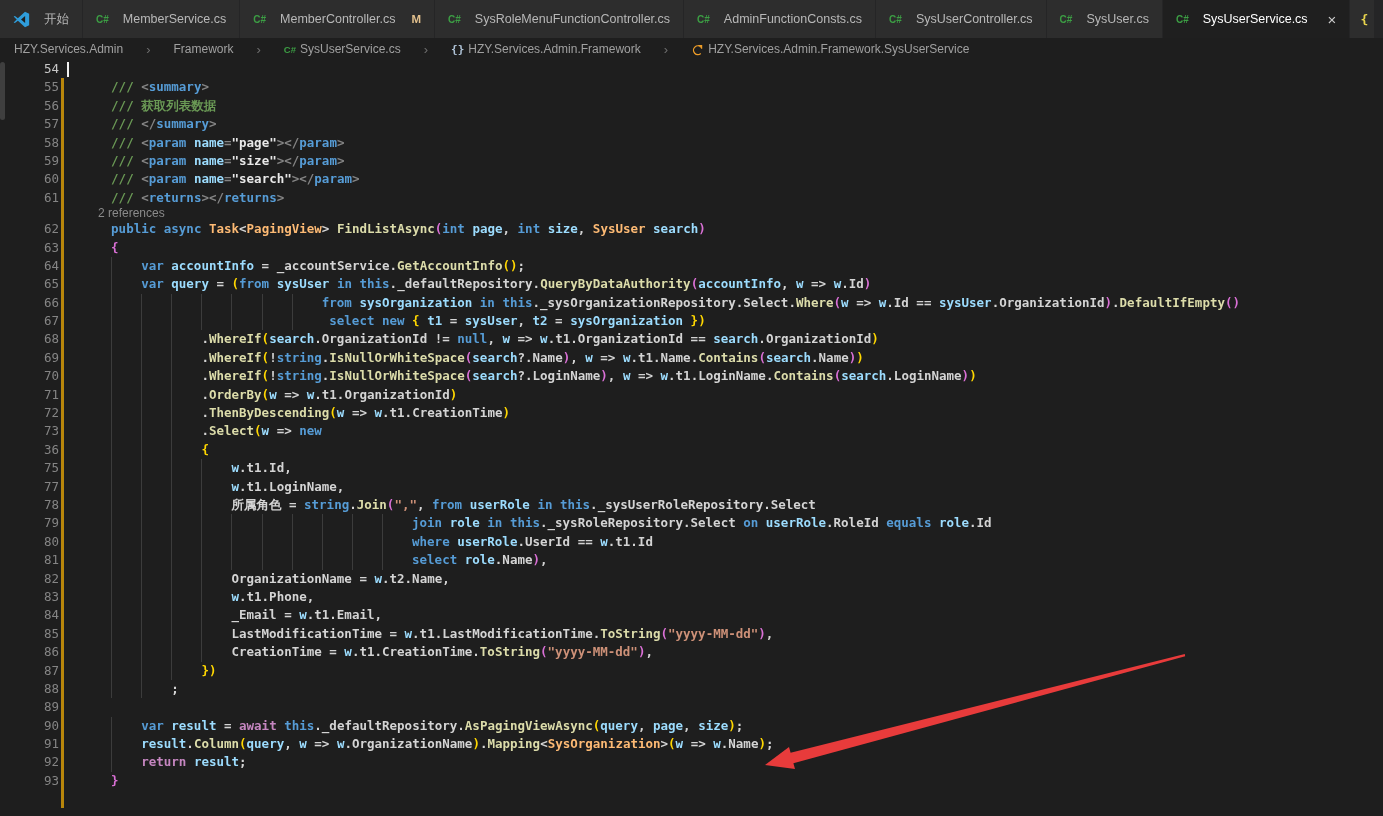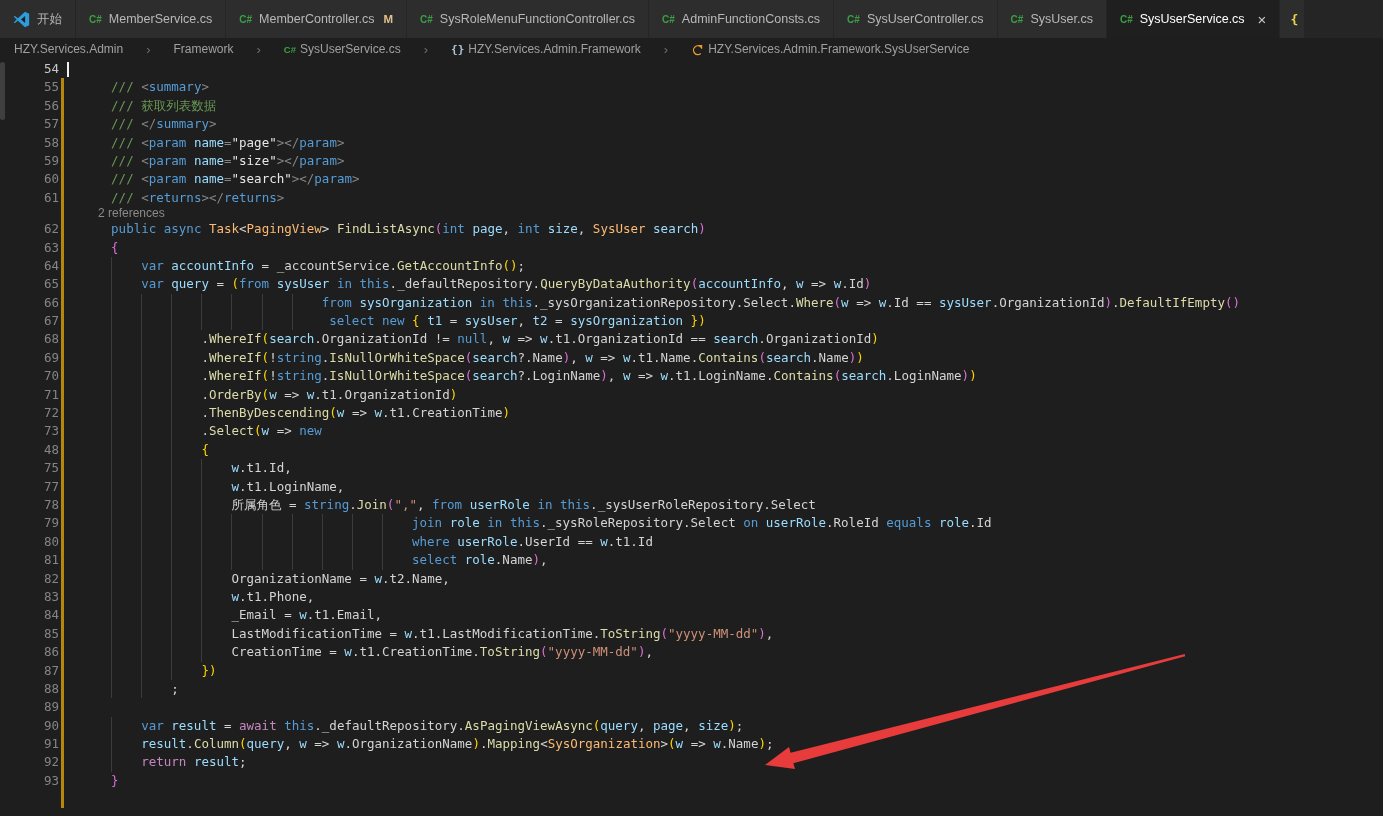--- a/index.html
+++ b/index.html
@@ -1,21 +1,21 @@
 <!DOCTYPE html>
 <html><head>
 <meta charset="utf-8">
 <style>
   * { margin:0; padding:0; box-sizing:border-box; }
   html,body { width:1383px; height:816px; overflow:hidden; background:#1e1e1e;
               font-family:"Liberation Sans", sans-serif; }
 
   
   #tabbar { display:flex; height:38px; background:#252526; align-items:stretch; }
-  .tab { display:flex; align-items:center; gap:7px; padding:0 13px; background:#2d2d2d;
+  .tab { display:flex; align-items:center; gap:14px; padding:0 13px; background:#2d2d2d;
          margin-right:1px; color:#b8b8b8; font-size:12.5px; cursor:pointer; white-space:nowrap; }
   .tab.active { background:#1f1f1f; color:#ffffff; }
   .tab.partial { padding:0 6px 0 10px; }
   .vsico { width:17px; height:17px; flex:0 0 auto; }
   .fic { font-weight:bold; font-size:10px; letter-spacing:0; }
   .fic.csharp { color:#3c9e44; }
   .fic.brace { color:#e8d44d; font-family:"DejaVu Sans Mono",monospace; font-size:13px; }
   .badge { color:#e2c08d; font-size:11.5px; font-weight:bold; margin-left:2px; }
   .close { color:#cccccc; font-size:15px; margin-left:6px; line-height:1; }
 
@@ -28,21 +28,21 @@
   .fic.bc-cs { font-size:9.5px; }
   .bc-braces { color:#b0c4d8; font-family:"DejaVu Sans Mono",monospace; font-size:11px; font-weight:bold; }
 
   
   #editor { position:relative; height:756px; background:#1e1e1e; overflow:hidden; }
   .row { display:flex; height:18.4px; line-height:18.4px;padding-left:13px; }
   .num { width:46px; text-align:right; color:#858585; flex:0 0 auto;
          font-family:"DejaVu Sans Mono",monospace; font-size:12.5px; }
   .num.cur { color:#c6c6c6; }
   .txt { margin-left:22px; white-space:pre; font-family:"DejaVu Sans Mono",monospace;
-         font-size:12.5px; font-weight:normal; color:#d4d4d4; }
+         font-size:12.5px; font-weight:bold; color:#d4d4d4; }
   .iu { display:inline-block; width:4ch; }
   .iu.g { background:linear-gradient(#3c3c3c,#3c3c3c) left top/1px 100% no-repeat; }
   #codelens { height:13px; line-height:13px; margin-left:98px; color:#8a8a8a;
               font-size:12px; font-family:"Liberation Sans",sans-serif; }
   #changebar { position:absolute; left:61px; top:18.4px; width:3px; height:730px; background:#b8860b; }
   #caret { position:absolute; left:67px; top:2px; width:1.5px; height:15px; background:#f0f0f0; }
   #edgechip { position:absolute; left:0; top:2px; width:5px; height:58px; background:#3f3f3f; border-radius:3px; }
   #arrow { position:absolute; left:0; top:0; width:1383px; height:756px; pointer-events:none; }
 
   
@@ -202,21 +202,21 @@
       </div>
       <div class="row">
         <span class="num">72</span>
         <span class="txt"><span class="iu">    </span><span class="iu g">    </span><span class="iu g">    </span><span class="iu g">    </span><span class="tk-p">.</span><span class="tk-m">ThenByDescending</span><span class="tk-g">(</span><span class="tk-v">w</span><span class="tk-p"> =&gt; </span><span class="tk-v">w</span><span class="tk-p">.t1.CreationTime</span><span class="tk-g">)</span></span>
       </div>
       <div class="row">
         <span class="num">73</span>
         <span class="txt"><span class="iu">    </span><span class="iu g">    </span><span class="iu g">    </span><span class="iu g">    </span><span class="tk-p">.</span><span class="tk-m">Select</span><span class="tk-g">(</span><span class="tk-v">w</span><span class="tk-p"> =&gt; </span><span class="tk-k">new</span></span>
       </div>
       <div class="row">
-        <span class="num">48</span>
+        <span class="num">36</span>
         <span class="txt"><span class="iu">    </span><span class="iu g">    </span><span class="iu g">    </span><span class="iu g">    </span><span class="tk-g">{</span></span>
       </div>
       <div class="row">
         <span class="num">75</span>
         <span class="txt"><span class="iu">    </span><span class="iu g">    </span><span class="iu g">    </span><span class="iu g">    </span><span class="iu g">    </span><span class="tk-v">w</span><span class="tk-p">.t1.Id,</span></span>
       </div>
       <div class="row">
         <span class="num">77</span>
         <span class="txt"><span class="iu">    </span><span class="iu g">    </span><span class="iu g">    </span><span class="iu g">    </span><span class="iu g">    </span><span class="tk-v">w</span><span class="tk-p">.t1.LoginName,</span></span>
       </div>

